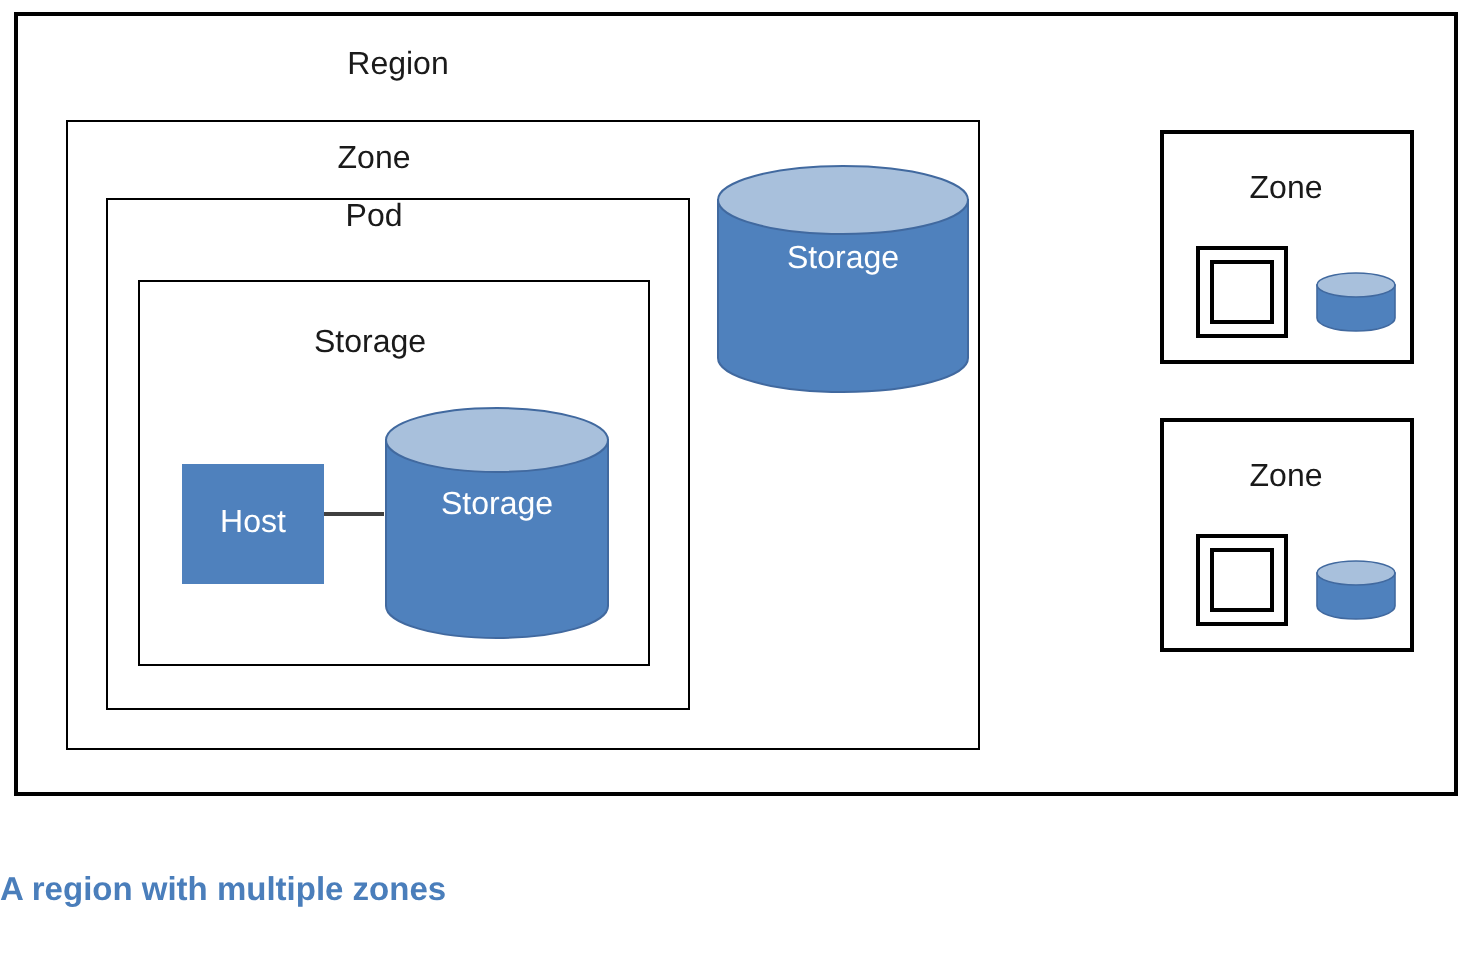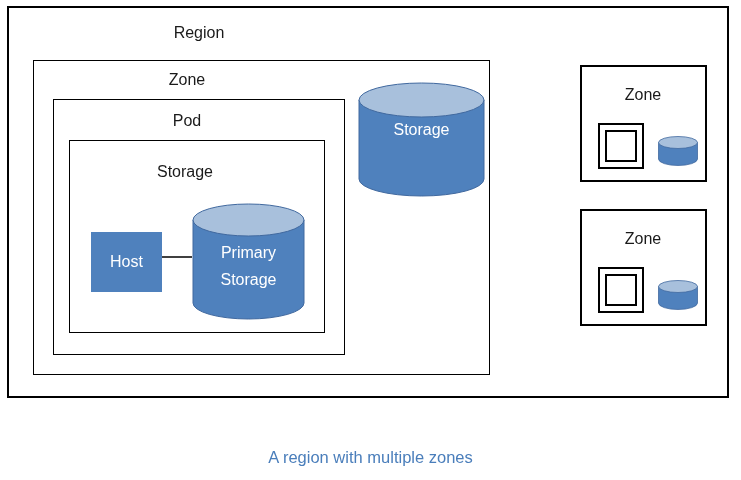--- a/index.html
+++ b/index.html
@@ -60,57 +60,56 @@
     line-height: 27px;
   }
   .sq {
     position: absolute;
     border: 2px solid #000000;
     box-sizing: border-box;
   }
   .caption {
     position: absolute;
     left: 0; right: 0;
-    top: 448px;
-    text-align: center;
+    top: 436px;
+    text-align: left;
     font-size: 16.5px;
-    font-weight: normal;
+    font-weight: bold;
     color: #4a7ebb;
   }
 </style>
 </head>
 <body>
 
 <div class="canvas">
 
   <div class="box" style="left:7px; top:6px; width:722px; height:392px;"></div>
   <div class="label" style="left:199px; top:24px;">Region</div>
 
   <div class="box thin" style="left:33px; top:60px; width:457px; height:315px;"></div>
   <div class="label" style="left:187px; top:71px;">Zone</div>
 
   <div class="box thin" style="left:53px; top:99px; width:292px; height:256px;"></div>
-  <div class="label" style="left:187px; top:112px;">Pod</div>
+  <div class="label" style="left:187px; top:100px;">Pod</div>
 
   <div class="box thin" style="left:69px; top:140px; width:256px; height:193px;"></div>
   <div class="label" style="left:185px; top:163px;">Storage</div>
 
   <div class="host">
     <span>Host</span>
   </div>
 
   <div class="connector"></div>
 
   <div class="cyl" style="left:192px; top:203px; width:113px; height:117px;">
     <svg width="113" height="117" viewBox="0 0 113 117">
       <path d="M1,17 V100 A55.5,16 0 0 0 112,100 V17 Z" fill="#4f81bd" stroke="#41699f" stroke-width="1"></path>
       <ellipse cx="56.5" cy="17" rx="55.5" ry="16" fill="#a8c0dc" stroke="#41699f" stroke-width="1"></ellipse>
     </svg>
     <div class="cyl-text" style="top:36px;">
-      <div>Primary</div>
       <div>Storage</div>
     </div>
   </div>
 
   <div class="cyl" style="left:358px; top:82px; width:127px; height:115px;">
     <svg width="127" height="115" viewBox="0 0 127 115">
       <path d="M1,18 V97 A62.5,17 0 0 0 126,97 V18 Z" fill="#4f81bd" stroke="#41699f" stroke-width="1"></path>
       <ellipse cx="63.5" cy="18" rx="62.5" ry="17" fill="#a8c0dc" stroke="#41699f" stroke-width="1"></ellipse>
     </svg>
     <div class="cyl-text" style="top:34px;">

